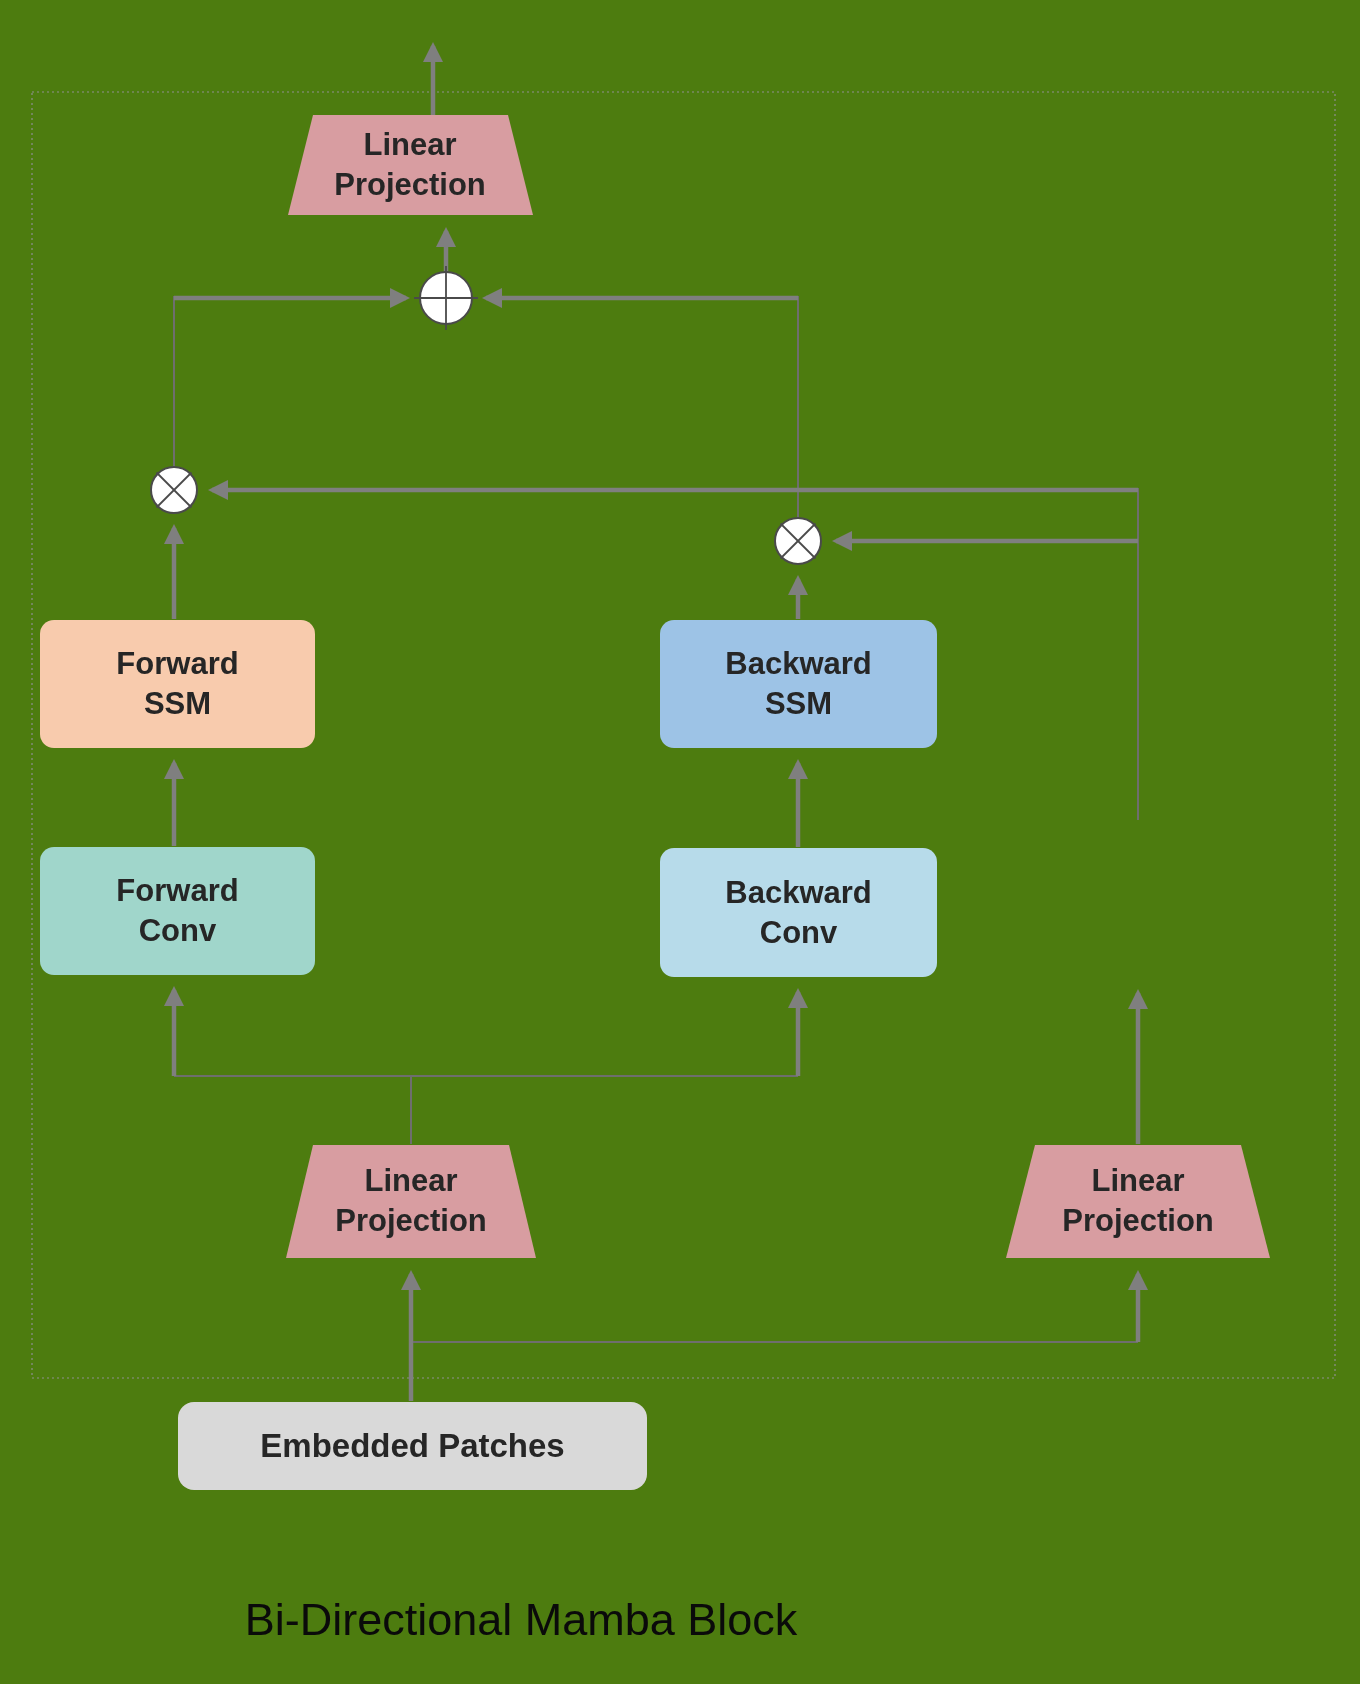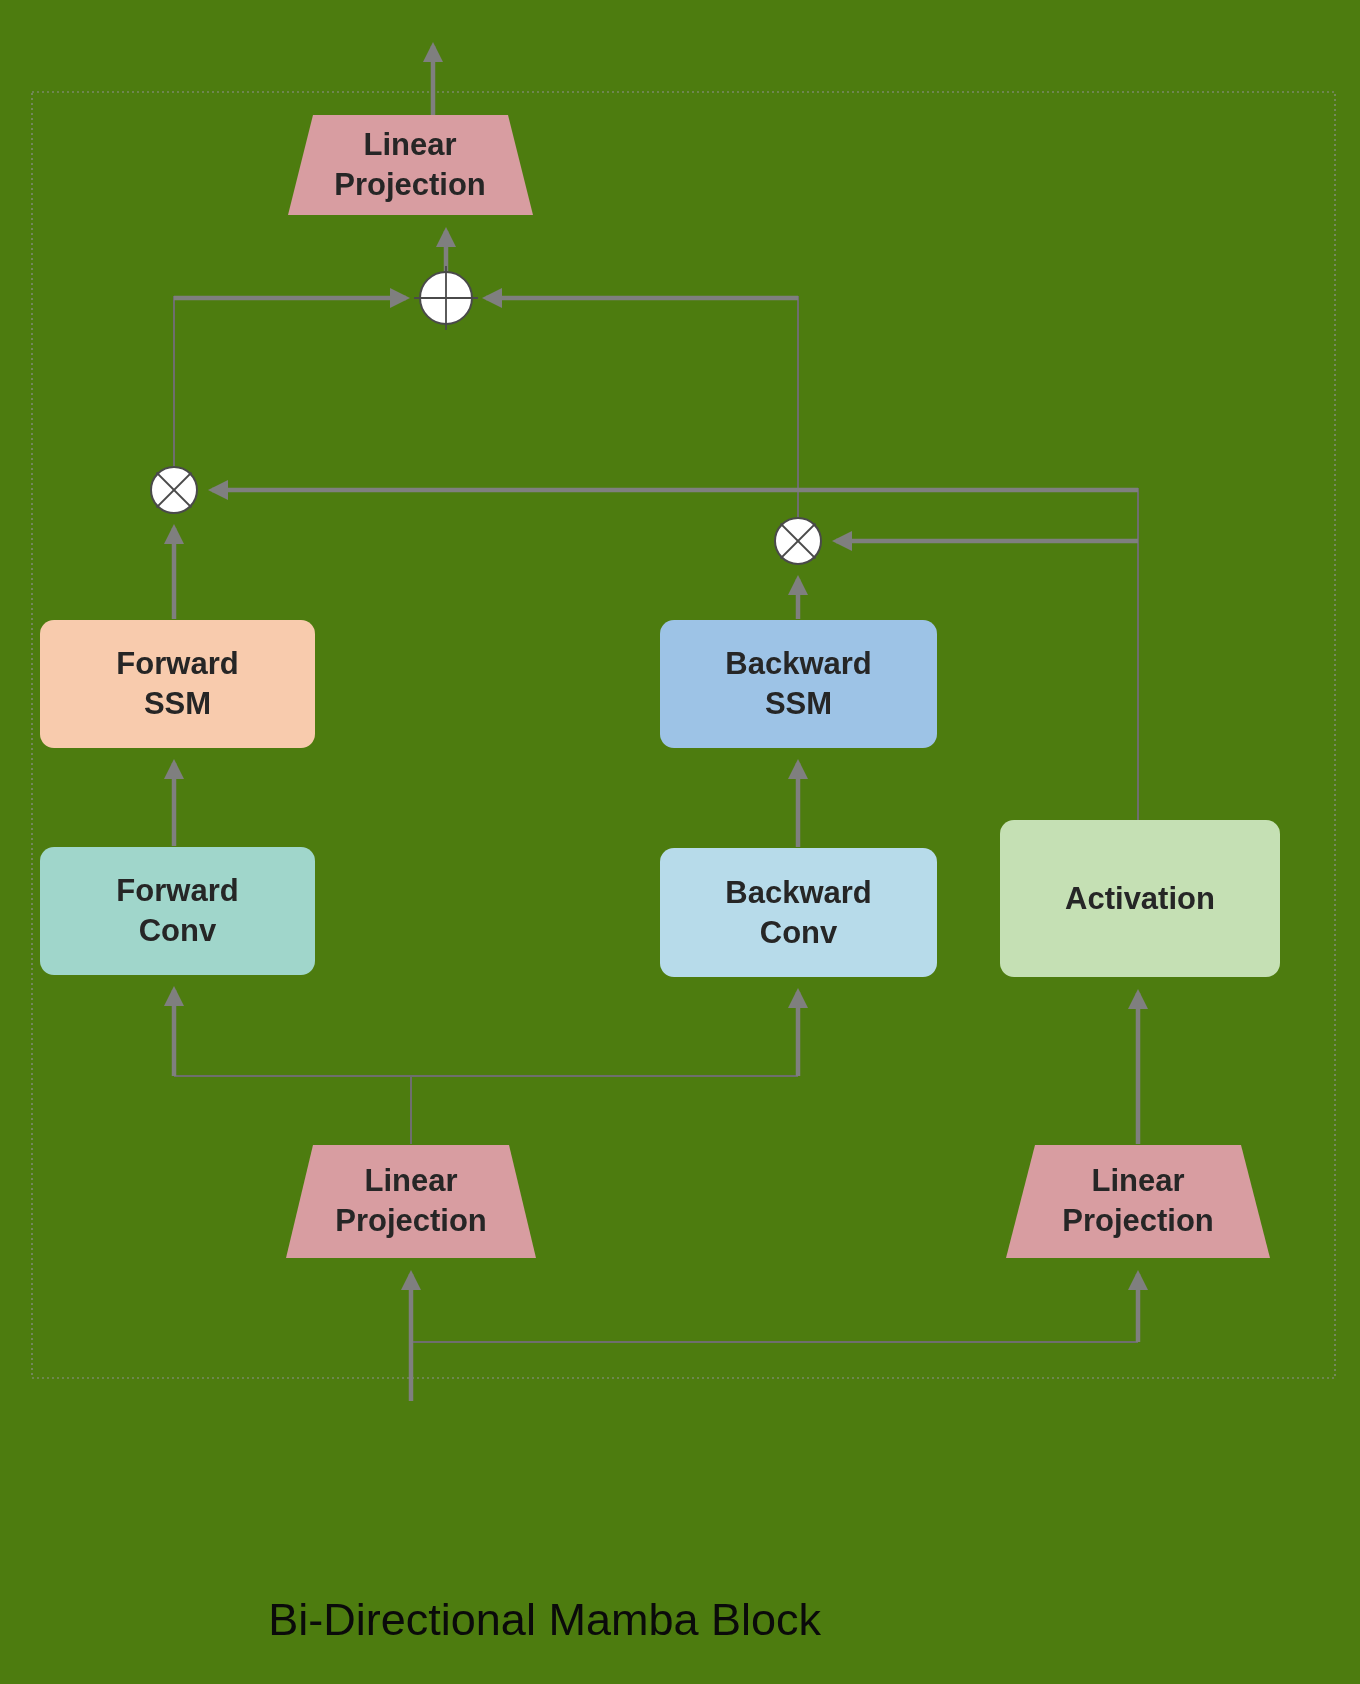--- a/index.html
+++ b/index.html
@@ -6,21 +6,21 @@
   #stage{position:relative;width:1360px;height:1684px;background:#4d7c0f;overflow:hidden;
          font-family:"Liberation Sans", sans-serif;}
   #wires{position:absolute;left:0;top:0;width:1360px;height:1684px;}
   .node{position:absolute;display:flex;align-items:center;justify-content:center;
         border-radius:14px;box-sizing:border-box;}
   .node-label{white-space:pre-line;text-align:center;font-weight:700;font-size:31px;
               line-height:40px;color:#262626;}
   .trap-label{position:absolute;display:flex;align-items:center;justify-content:center;}
   .ep{border-radius:16px;}
   .ep .node-label{font-size:33px;}
-  #caption{position:absolute;left:221px;top:1594px;width:600px;text-align:right;
+  #caption{position:absolute;left:221px;top:1594px;width:600px;text-align:center;
            font-size:45px;font-weight:400;color:#0a0a0a;}
 </style>
 </head>
 <body>
 
 <div id="stage">
 
   <svg id="wires" viewBox="0 0 1360 1684" xmlns="http://www.w3.org/2000/svg">
     <defs>
       <marker id="ah" viewBox="0 0 10 10" refX="8" refY="5" markerWidth="22" markerHeight="20" orient="auto" markerUnits="userSpaceOnUse">
@@ -104,20 +104,20 @@
   <div class="node" style="left: 40px; top: 847px; width: 275px; height: 128px; background: rgb(160, 214, 203);">
     <div class="node-label">Forward
 Conv</div>
   </div>
 
   <div class="node" style="left: 660px; top: 848px; width: 277px; height: 129px; background: rgb(183, 219, 234);">
     <div class="node-label">Backward
 Conv</div>
   </div>
 
-  <div class="node" style="left: 1000px; top: 820px; width: 280px; height: 157px; background: rgb(197, 224, 180);">
-    <div class="node-label">Activation</div>
+
+  <div class="node ep" style="left: 178px; top: 1402px; width: 469px; height: 88px; background: rgb(217, 217, 217);">
+    <div class="node-label">Embedded Patches</div>
   </div>
-
 
   <div id="caption">Bi-Directional Mamba Block</div>
 
 </div>
 
 </body></html>

